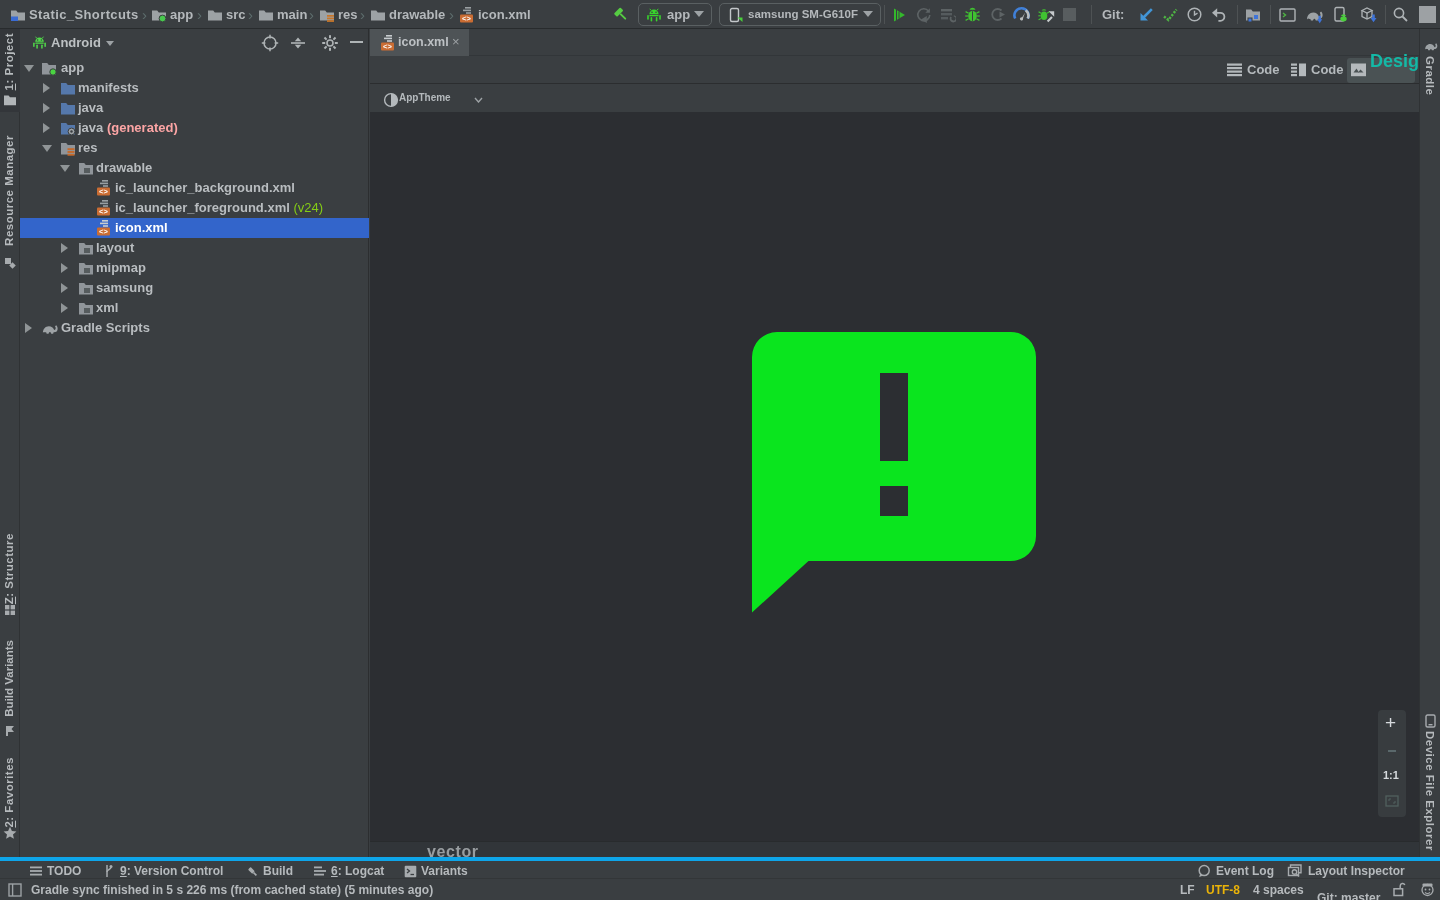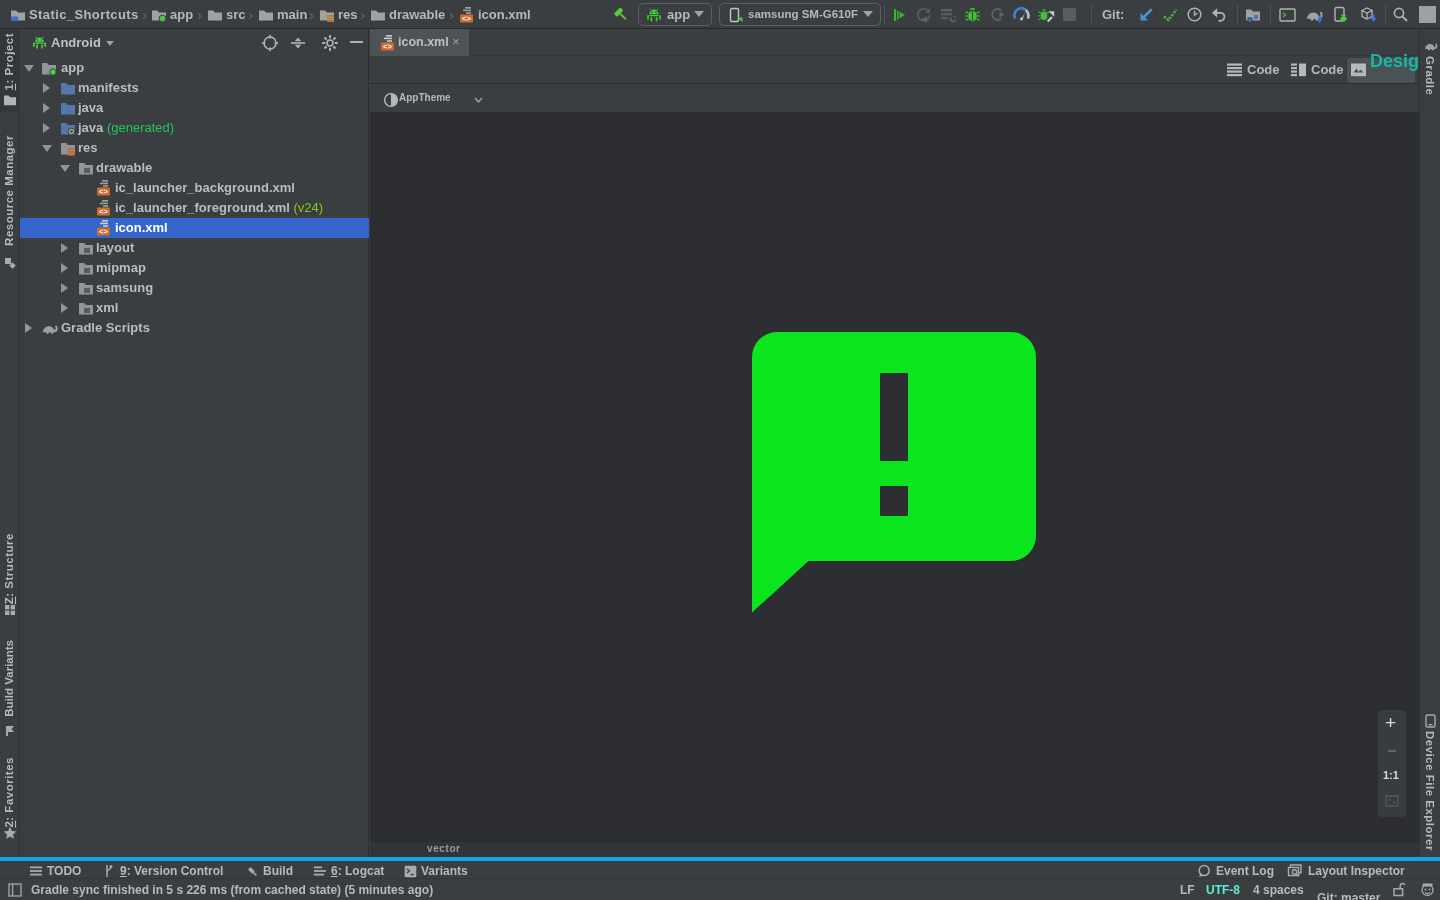--- a/index.html
+++ b/index.html
@@ -332,21 +332,21 @@
           <path fill="#5578ab" d="M1 3h5.2l1.6 2H15v9.5H1z"></path>
         </svg>
       <span class="abs txt" style="left:58px;top:42px">java</span>
 
       <div class="abs arr-rt" style="left:23px;top:65px;"></div>
       <svg class="abs" style="left:40px;top:62px" width="16" height="16" viewBox="0 0 16 16">
           <path fill="#5578ab" d="M1 3h5.2l1.6 2H15v9.5H1z"></path>
           <circle cx="11.5" cy="11.5" r="3.4" fill="#9da2a5" stroke="#3a3e41"></circle>
           <circle cx="11.5" cy="11.5" r="1.2" fill="#3a3e41"></circle>
         </svg>
-      <span class="abs txt" style="left:58px;top:62px">java <span style="color:#22c55e;font-weight:400">(generated)</span></span>
+      <span class="abs txt" style="left:58px;top:62px">java <span style="color:#fca5a5;font-weight:700">(generated)</span></span>
 
       <div class="abs arr-dn" style="left:22px;top:87px;"></div>
       <svg class="abs" style="left:40px;top:82px" width="16" height="16" viewBox="0 0 16 16">
           <path fill="#90959a" d="M1 3h5.2l1.6 2H15v9.5H1z"></path>
           <g fill="#c56a2c">
             <rect x="7.5" y="8.2" width="7" height="1.9"></rect>
             <rect x="7.5" y="11" width="7" height="1.9"></rect>
             <rect x="7.5" y="13.8" width="7" height="1.9"></rect>
           </g>
         </svg>
@@ -488,21 +488,21 @@
         <div class="abs" style="left:10px;top:40px;width:8px;height:1.6px;background:#5a686b;"></div>
         <span class="abs txt" style="left:5px;top:59px;font-size:11px;font-weight:700;color:#d6dadd;">1:1</span>
         <svg class="abs" style="left:7px;top:85px" width="14" height="12" viewBox="0 0 14 12">
             <rect x="1" y="1" width="12" height="10" fill="none" stroke="#51605e" stroke-width="1.3"></rect>
             <path d="M4 4h2M4 4v2M10 8H8M10 8V6" stroke="#51605e" stroke-width="1.1" fill="none"></path>
           </svg>
       </div>
     </div>
 
     <div class="abs" style="left:0;top:812px;width:1049px;height:16px;background:#313539;border-top:1px solid #282b2d;">
-      <span class="abs txt" style="left:57px;top:1px;font-size:10px;font-weight:700;letter-spacing:.6px;color:#989da0;">vector</span>
+      <span class="abs txt" style="left:57px;top:1px;font-size:16px;font-weight:700;letter-spacing:.6px;color:#989da0;">vector</span>
     </div>
   </div>
 
   <div class="abs" id="rstripe" style="left:1419px;top:29px;width:21px;height:828px;background:#3a3e41;border-left:1px solid #2f3234;font-size:11.5px;font-weight:600;letter-spacing:.5px;color:#b6babd;">
     <svg class="abs" style="left:3px;top:10px" width="16" height="14" viewBox="0 0 19 18">
         <path fill="#9da2a5" d="M2 13.5c0-4 2.6-7 6.3-7 2.8 0 4.4 1.4 5.2 3.3.4 1 1.6.8 1.9-.2.3-1 .1-2-.6-2.9l1.3-1.2c1.3 1.3 1.9 3.3 1.3 5-.5 1.7-2.2 2.7-3.9 2.3-.3 1-.7 1.7-.7 1.7h-2s-.4-1.8-1.4-1.8-1.4 1.8-1.4 1.8h-2s-.3-.7-.6-1.6c-1.3.3-2.4-.3-2.4-.3z"></path>
       </svg>
     <span class="abs vtextdn txt" style="left:4px;top:27px;">Gradle</span>
     <svg class="abs" style="left:4px;top:685px" width="13" height="14" viewBox="0 0 13 14">
         <rect x="2" y="1" width="9" height="12" rx="1.5" fill="none" stroke="#a7abae" stroke-width="1.4"></rect>
@@ -565,21 +565,21 @@
     <span class="abs txt" style="left:1308px;top:3px;">Layout Inspector</span>
   </div>
 
   <div class="abs" id="statusbar" style="left:0;top:878px;width:1440px;height:22px;background:#3a3e41;border-top:1px solid #333638;font-size:12px;font-weight:600;color:#b6babd;">
     <svg class="abs" style="left:8px;top:4px" width="14" height="14" viewBox="0 0 14 14">
         <rect x="1" y="1" width="12" height="12" fill="none" stroke="#9ca1a4" stroke-width="1.4"></rect>
         <line x1="4.6" y1="1" x2="4.6" y2="13" stroke="#9ca1a4" stroke-width="1.4"></line>
       </svg>
     <span class="abs txt" style="left:31px;top:4px;">Gradle sync finished in 5 s 226 ms (from cached state) (5 minutes ago)</span>
     <span class="abs txt" style="left:1180px;top:4px;">LF</span>
-    <span class="abs txt" style="left:1206px;top:4px;color:#5eead4;">UTF-8</span>
+    <span class="abs txt" style="left:1206px;top:4px;color:#eab308;">UTF-8</span>
     <span class="abs txt" style="left:1253px;top:4px;">4 spaces</span>
     <span class="abs txt" style="left:1317px;top:4px;margin-top:8px;">Git: master</span>
     <svg class="abs" style="left:1392px;top:3px" width="14" height="15" viewBox="0 0 14 15">
         <rect x="2" y="6.8" width="8.6" height="6.7" fill="none" stroke="#a7abae" stroke-width="1.5"></rect>
         <path d="M8.2 6.3V3.9a2.4 2.4 0 0 1 4.6-.9" fill="none" stroke="#a7abae" stroke-width="1.5"></path>
       </svg>
     <svg class="abs" style="left:1420px;top:3px" width="15" height="15" viewBox="0 0 15 15">
         <circle cx="7.5" cy="8" r="5.5" fill="none" stroke="#a7abae" stroke-width="1.3"></circle>
         <rect x="2.5" y="1.5" width="10" height="3" rx="1" fill="#a7abae"></rect>
         <circle cx="5.5" cy="7.5" r=".9" fill="#a7abae"></circle>

